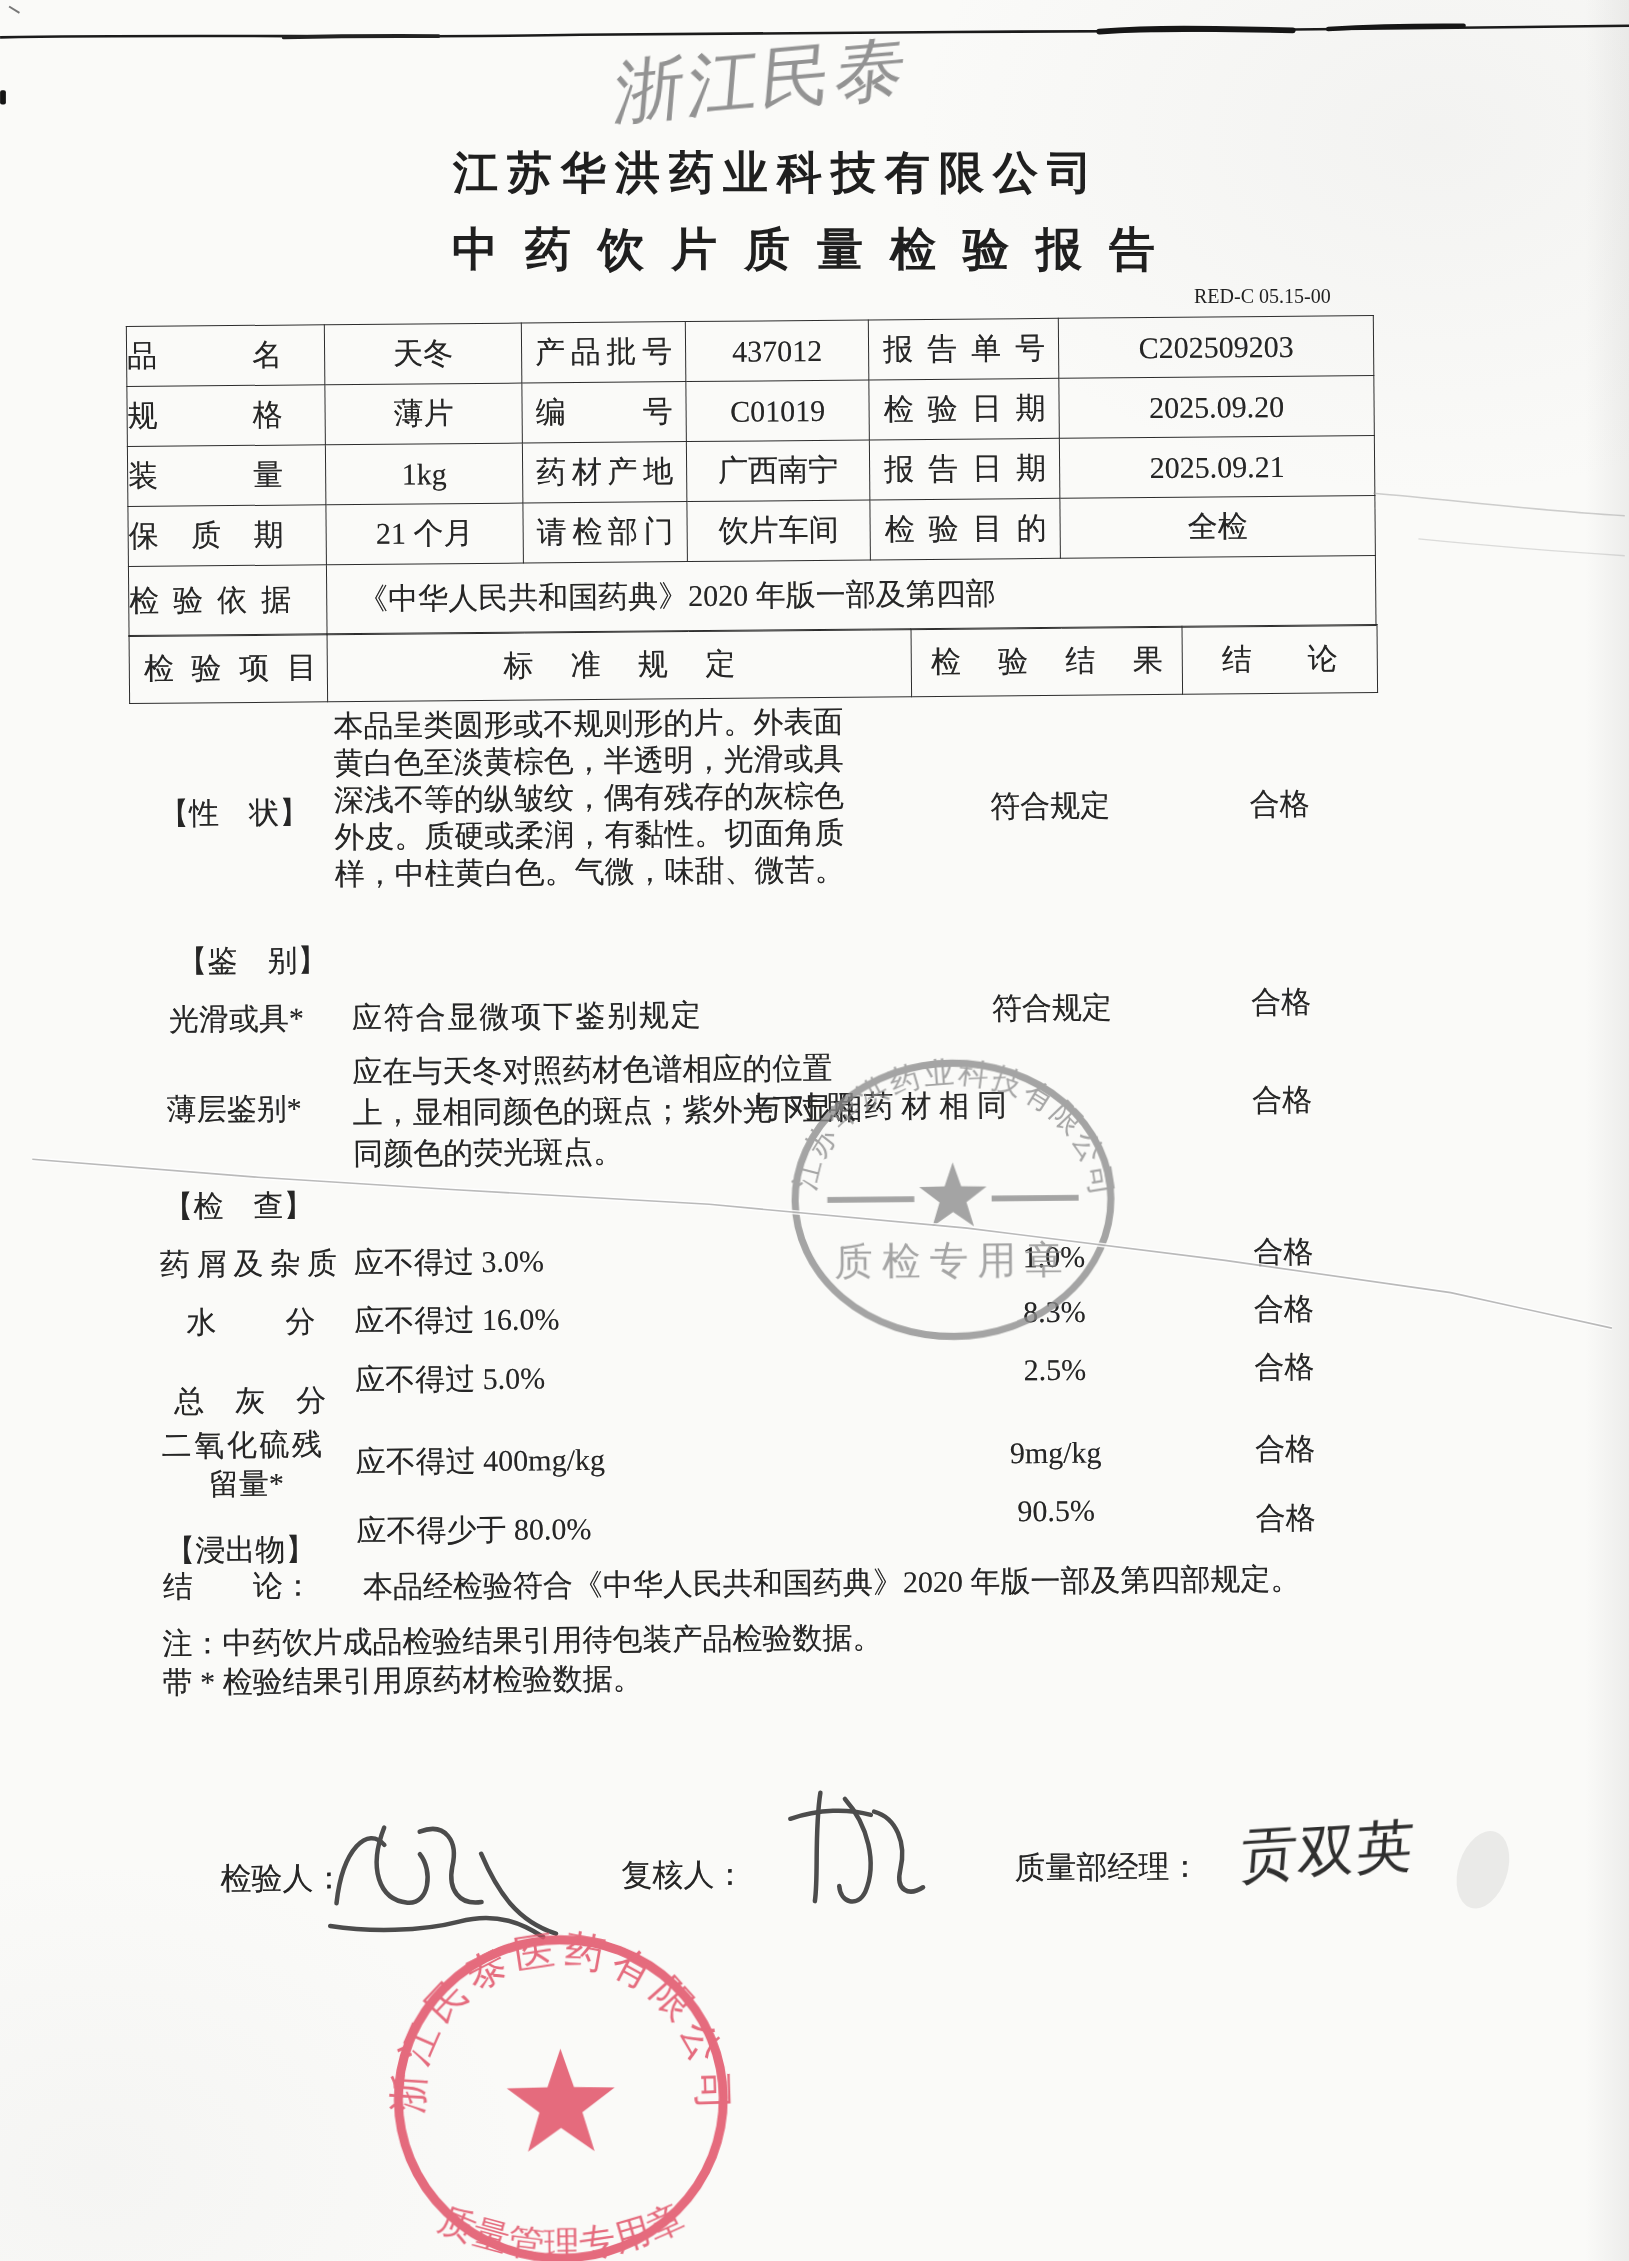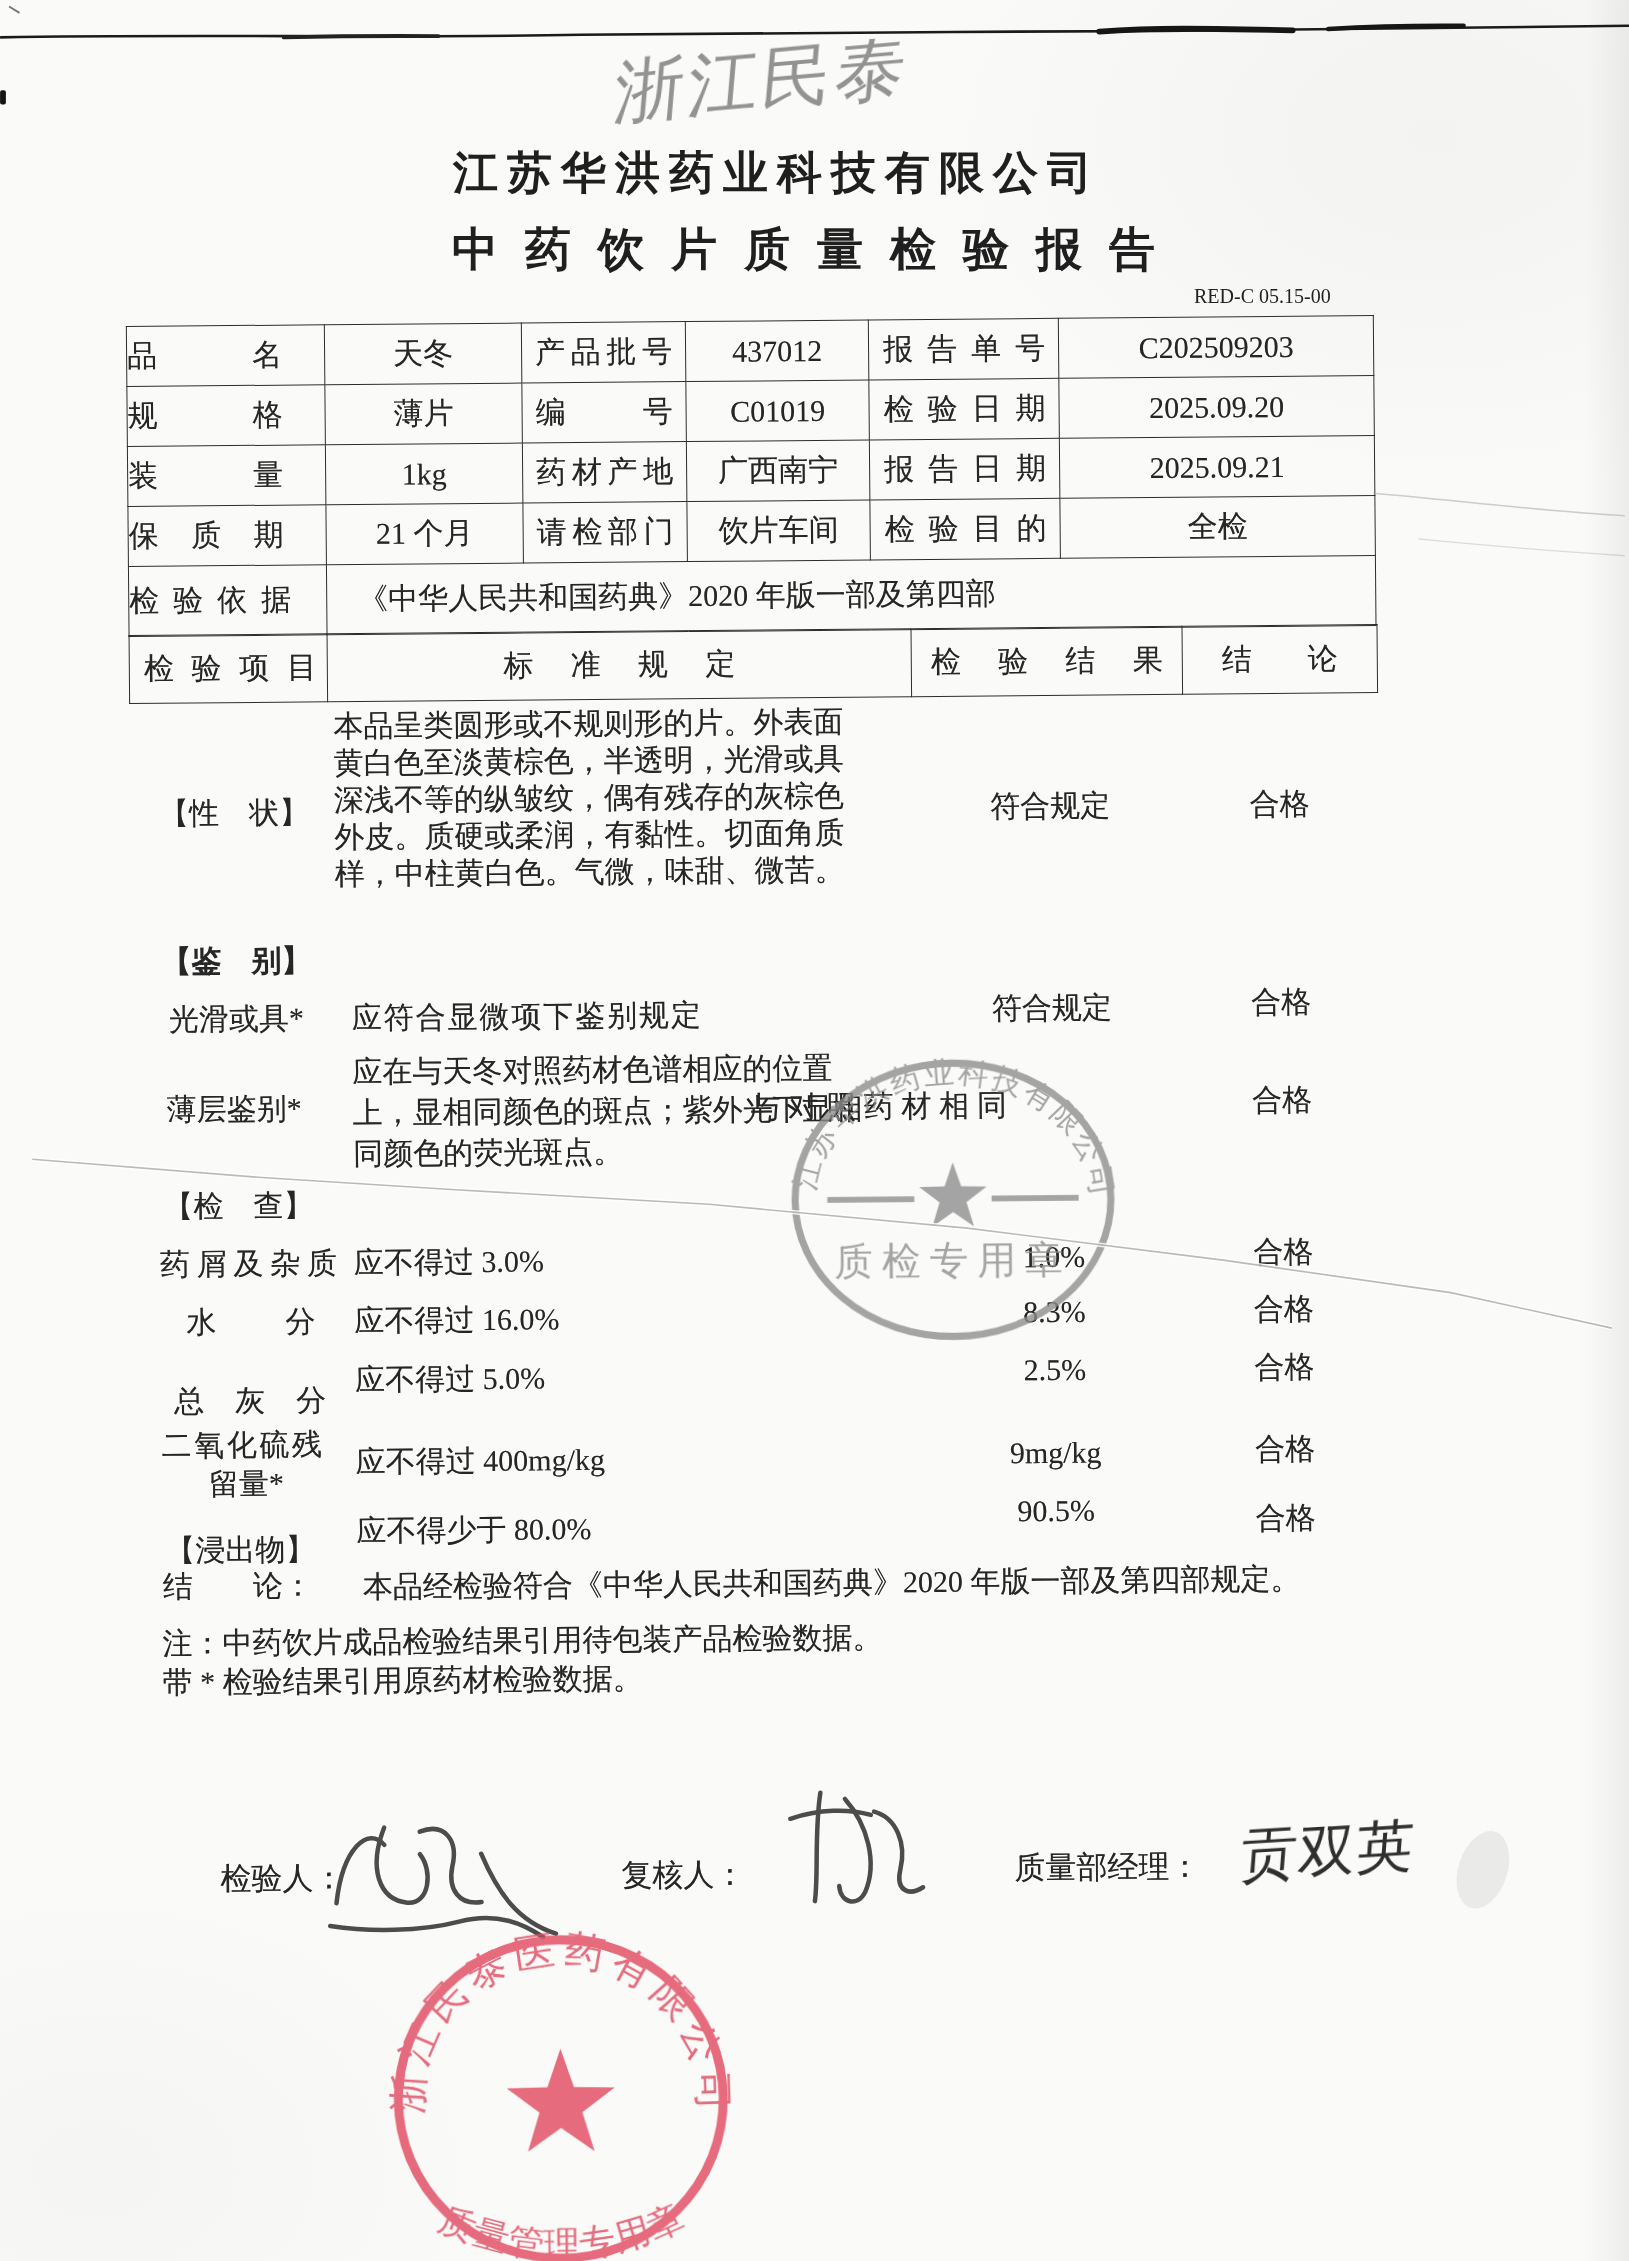--- a/index.html
+++ b/index.html
@@ -111,21 +111,21 @@
         <td class="ctr"><span class="jl" style="width:116px">结论</span></td>
       </tr>
     </tbody>
       </table>
 
     <div class="tx" style="left:161px;top:796px;">【性　状】</div>
     <div class="tx" style="left:336px;top:709px;line-height:37px;"><span>本品呈类圆形或不规则形的片。外表面</span><br><span>黄白色至淡黄棕色，半透明，光滑或具</span><br><span>深浅不等的纵皱纹，偶有残存的灰棕色</span><br><span>外皮。质硬或柔润，有黏性。切面角质</span><br><span>样，中柱黄白色。气微，味甜、微苦。</span></div>
     <div class="tx ctr" style="left:923px;top:796px;width:258px;">符合规定</div>
     <div class="tx ctr" style="left:1230px;top:796px;width:103px;">合格</div>
 
-    <div class="tx" style="left:162px;top:944px;font-weight:bold;">【鉴　别】</div>
+    <div class="tx" style="left:178px;top:944px;">【鉴　别】</div>
     <div class="tx" style="left:169px;top:1002px;">光滑或具*</div>
     <div class="tx" style="left:352px;top:1002px;letter-spacing:1.9px;">应符合显微项下鉴别规定</div>
     <div class="tx ctr" style="left:923px;top:998px;width:258px;">符合规定</div>
     <div class="tx ctr" style="left:1230px;top:994px;width:103px;">合格</div>
 
     <div class="tx" style="left:166px;top:1092px;">薄层鉴别*</div>
     <div class="tx" style="left:352px;top:1053px;line-height:41px;"><span>应在与天冬对照药材色谱相应的位置</span><br><span>上，显相同颜色的斑点；紫外光下显相</span><br><span>同颜色的荧光斑点。</span></div>
     <div class="tx" style="left:750px;top:1095px;letter-spacing:7.7px;">与对照药材相同</div>
     <div class="tx ctr" style="left:1230px;top:1092px;width:103px;">合格</div>
 

